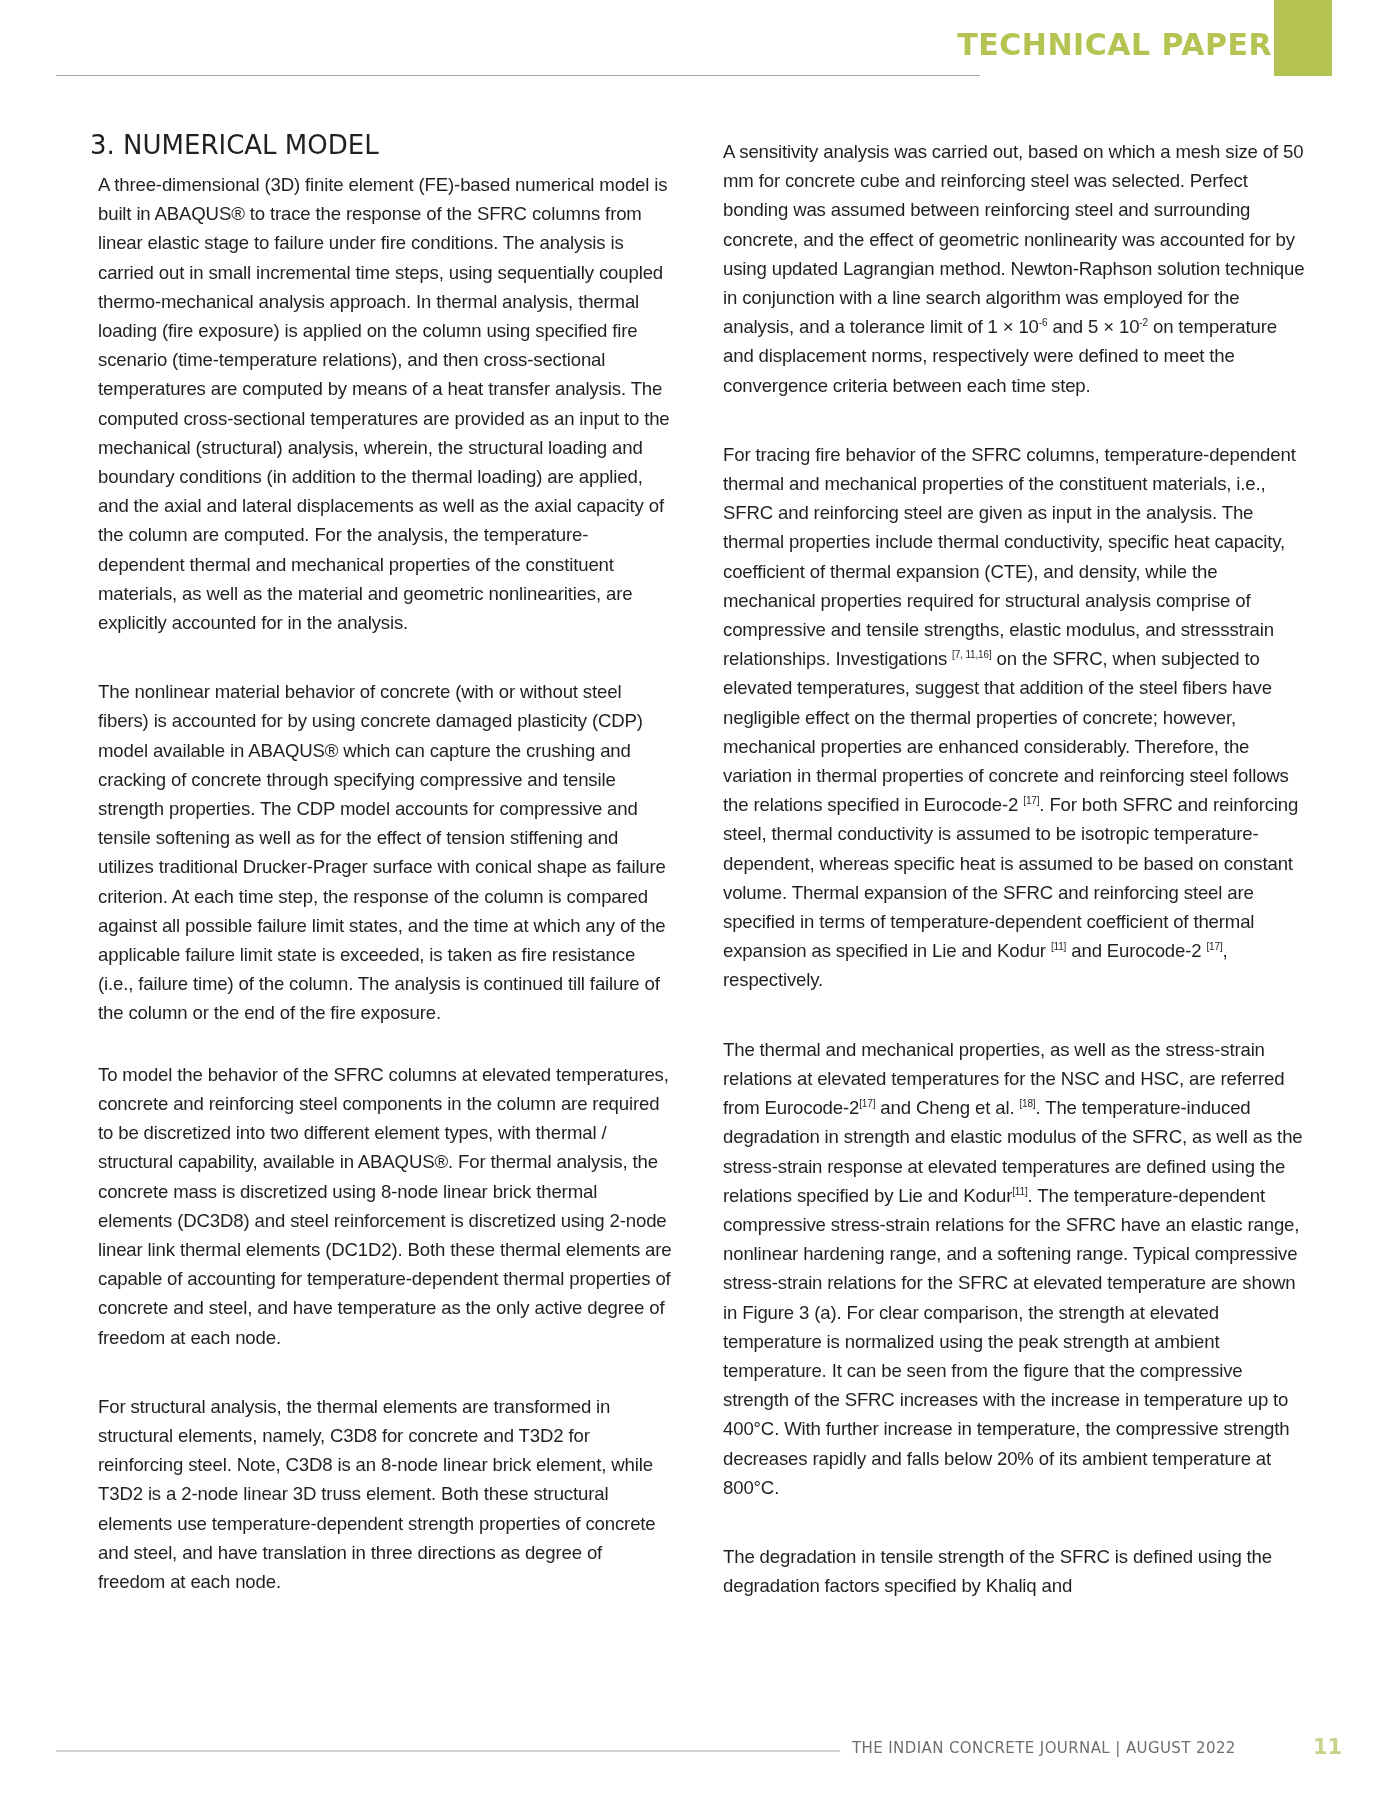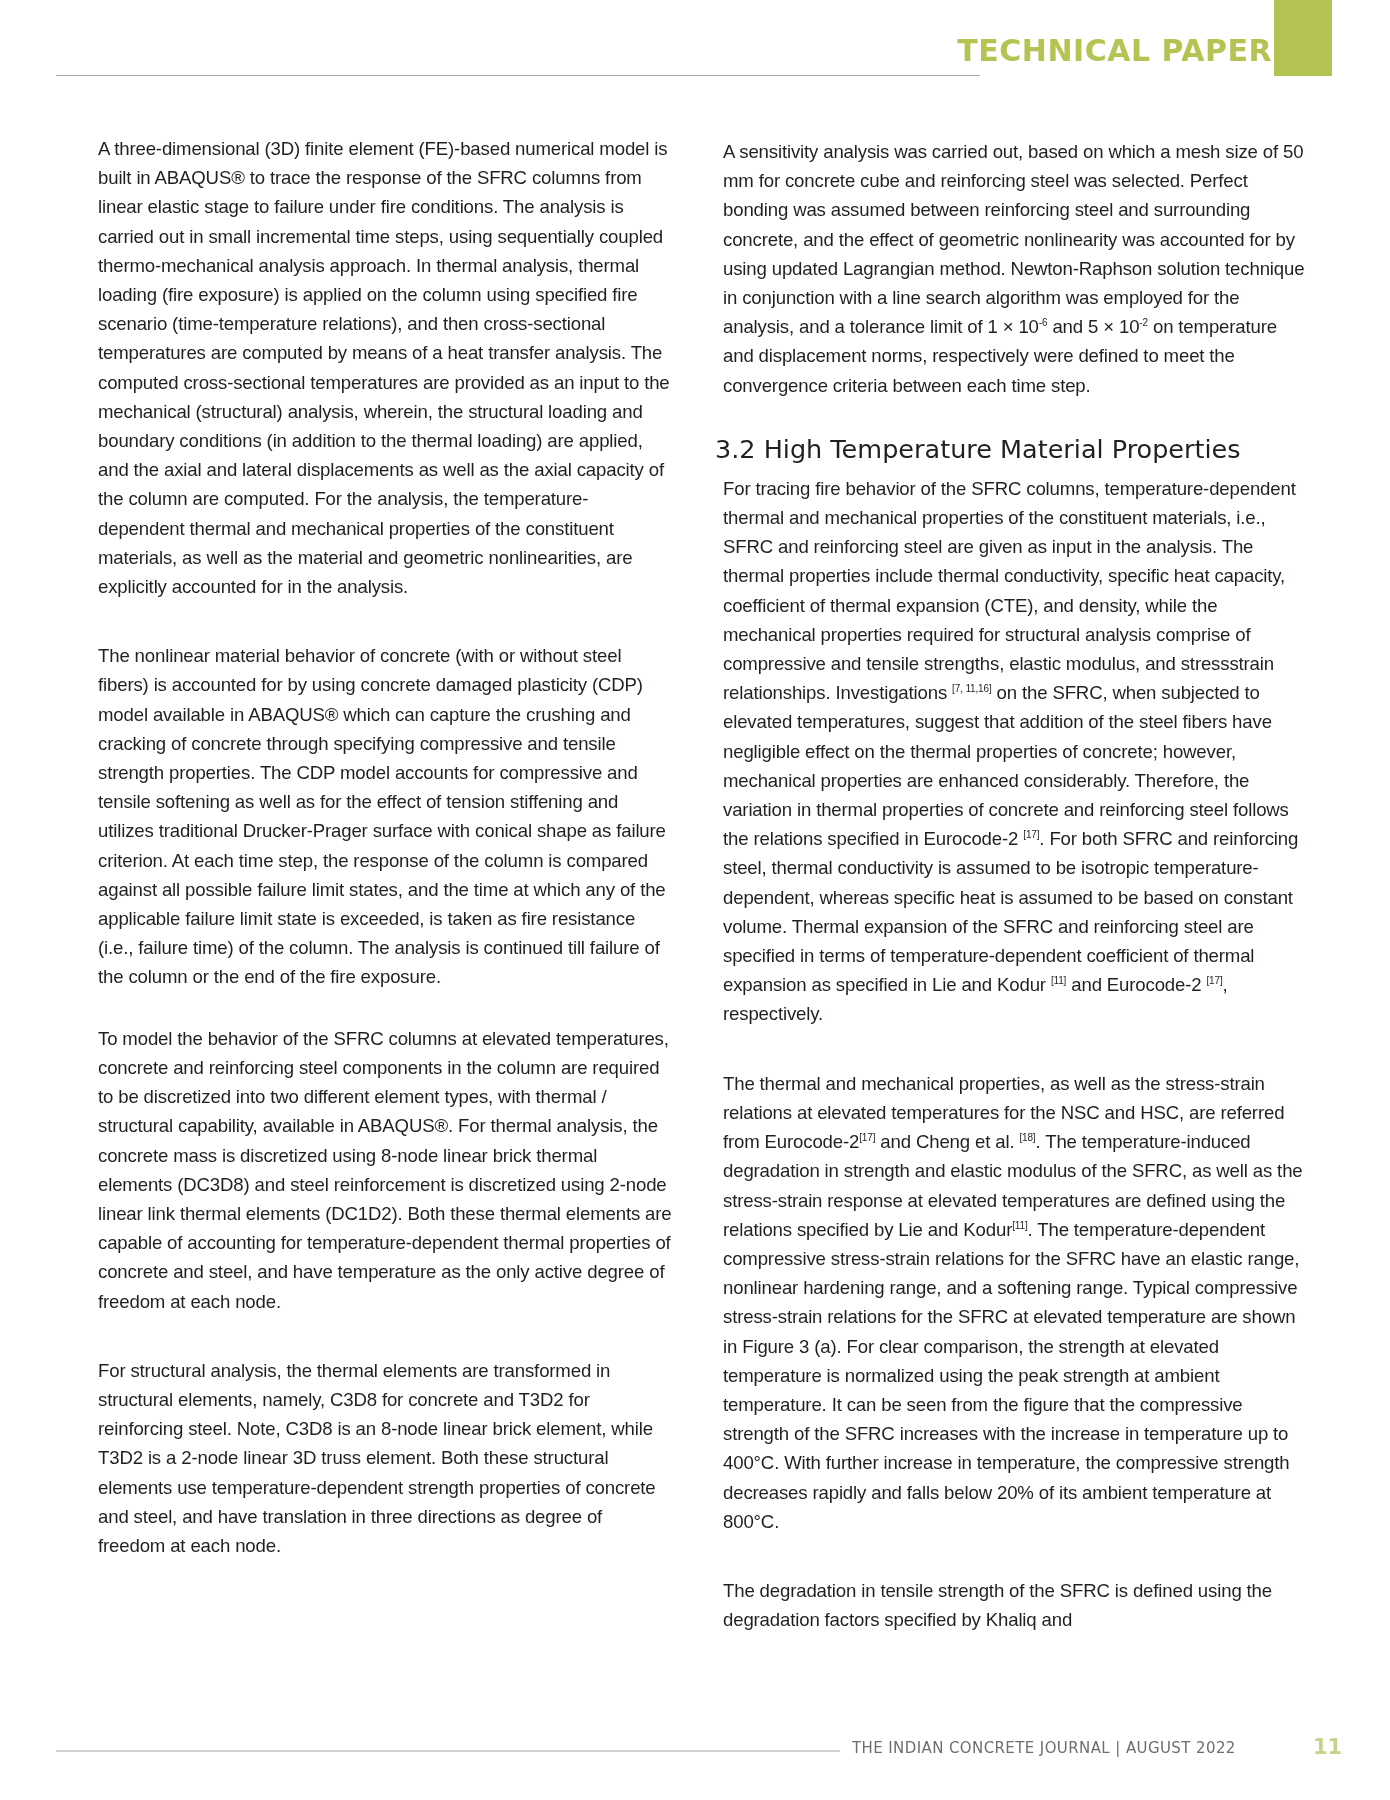--- a/index.html
+++ b/index.html
@@ -1,19 +1,19 @@
 <!DOCTYPE html>
 <html><head>
 <meta charset="utf-8">
 <style>
   html, body { margin: 0; padding: 0; background: #ffffff; }
   body { width: 1390px; height: 1800px; position: relative; overflow: hidden;
          font-family: "Liberation Sans", sans-serif; color: #231f20; }
   .header-rule { position: absolute; left: 56px; top: 75px; width: 924px; height: 1px; background: #a6a6a6; }
-  .section-label { position: absolute; right: 118px; top: 36px; font-family: "DejaVu Sans", sans-serif;
+  .section-label { position: absolute; right: 118px; top: 30px; font-family: "DejaVu Sans", sans-serif;
                    font-weight: bold; font-size: 30px; letter-spacing: 0.5px; color: #b5c353; line-height: 1; }
   .accent-block { position: absolute; left: 1274px; top: 0; width: 58px; height: 76px; background: #b5c353; }
   .col { position: absolute; top: 126px; }
   .col-left { left: 90px; width: 590px; }
   .col-right { left: 715px; width: 600px; top: 129px; }
   h2 { font-family: "DejaVu Sans", sans-serif; font-weight: normal; margin: 0; color: #231f20; }
   h2.h1 { font-size: 26px; line-height: 34px; margin-bottom: 8px; margin-top: 2px; }
   h2.h2 { font-size: 25.5px; line-height: 34px; margin-bottom: 7px; }
   p { margin: 8px; font-size: 18.6px; line-height: 29.2px; letter-spacing: -0.15px; }
   .gap-lg { height: 24px; }
@@ -26,33 +26,33 @@
                  font-weight: bold; font-size: 21px; color: #c8d28a; line-height: 1; text-align: center; }
 </style>
 </head>
 <body>
 
 <div class="header-rule"></div>
 <div class="section-label">TECHNICAL PAPER</div>
 <div class="accent-block"></div>
 
 <div class="col col-left">
+  <h2 class="h1">3. NUMERICAL MODEL</h2>
   <p>A three-dimensional (3D) finite element (FE)-based numerical model is built in ABAQUS® to trace the response of the SFRC columns from linear elastic stage to failure under fire conditions. The analysis is carried out in small incremental time steps, using sequentially coupled thermo-mechanical analysis approach. In thermal analysis, thermal loading (fire exposure) is applied on the column using specified fire scenario (time-temperature relations), and then cross-sectional temperatures are computed by means of a heat transfer analysis. The computed cross-sectional temperatures are provided as an input to the mechanical (structural) analysis, wherein, the structural loading and boundary conditions (in addition to the thermal loading) are applied, and the axial and lateral displacements as well as the axial capacity of the column are computed. For the analysis, the temperature-dependent thermal and mechanical properties of the constituent materials, as well as the material and geometric nonlinearities, are explicitly accounted for in the analysis.</p>
   <div class="gap-lg"></div>
   <p>The nonlinear material behavior of concrete (with or without steel fibers) is accounted for by using concrete damaged plasticity (CDP) model available in ABAQUS® which can capture the crushing and cracking of concrete through specifying compressive and tensile strength properties. The CDP model accounts for compressive and tensile softening as well as for the effect of tension stiffening and utilizes traditional Drucker-Prager surface with conical shape as failure criterion. At each time step, the response of the column is compared against all possible failure limit states, and the time at which any of the applicable failure limit state is exceeded, is taken as fire resistance (i.e., failure time) of the column. The analysis is continued till failure of the column or the end of the fire exposure.</p>
   <div class="gap-h"></div>
   <p>To model the behavior of the SFRC columns at elevated temperatures, concrete and reinforcing steel components in the column are required to be discretized into two different element types, with thermal / structural capability, available in ABAQUS®. For thermal analysis, the concrete mass is discretized using 8-node linear brick thermal elements (DC3D8) and steel reinforcement is discretized using 2-node linear link thermal elements (DC1D2). Both these thermal elements are capable of accounting for temperature-dependent thermal properties of concrete and steel, and have temperature as the only active degree of freedom at each node.</p>
   <div class="gap-lg"></div>
   <p>For structural analysis, the thermal elements are transformed in structural elements, namely, C3D8 for concrete and T3D2 for reinforcing steel. Note, C3D8 is an 8-node linear brick element, while T3D2 is a 2-node linear 3D truss element. Both these structural elements use temperature-dependent strength properties of concrete and steel, and have translation in three directions as degree of freedom at each node.</p>
 </div>
 
 <div class="col col-right">
   <p><span>A sensitivity analysis was carried out, based on which a mesh size of 50 mm for concrete cube and reinforcing steel was selected. Perfect bonding was assumed between reinforcing steel and surrounding concrete, and the effect of geometric nonlinearity was accounted for by using updated Lagrangian method. Newton-Raphson solution technique in conjunction with a line search algorithm was employed for the analysis, and a tolerance limit of 1 × 10</span><sup>-6</sup><span> and 5 × 10</span><sup>-2</sup><span> on temperature and displacement norms, respectively were defined to meet the convergence criteria between each time step.</span></p>
   <div class="gap-lg"></div>
-  <h2 class="h2">3.2 High Temperature Material Properties</h2>
   <p><span>For tracing fire behavior of the SFRC columns, temperature-dependent thermal and mechanical properties of the constituent materials, i.e., SFRC and reinforcing steel are given as input in the analysis. The thermal properties include thermal conductivity, specific heat capacity, coefficient of thermal expansion (CTE), and density, while the mechanical properties required for structural analysis comprise of compressive and tensile strengths, elastic modulus, and stressstrain relationships. Investigations </span><sup>[7, 11,16]</sup><span> on the SFRC, when subjected to elevated temperatures, suggest that addition of the steel fibers have negligible effect on the thermal properties of concrete; however, mechanical properties are enhanced considerably. Therefore, the variation in thermal properties of concrete and reinforcing steel follows the relations specified in Eurocode-2 </span><sup>[17]</sup><span>. For both SFRC and reinforcing steel, thermal conductivity is assumed to be isotropic temperature-dependent, whereas specific heat is assumed to be based on constant volume. Thermal expansion of the SFRC and reinforcing steel are specified in terms of temperature-dependent coefficient of thermal expansion as specified in Lie and Kodur </span><sup>[11]</sup><span> and Eurocode-2 </span><sup>[17]</sup><span>, respectively.</span></p>
   <div class="gap-lg"></div>
   <p><span>The thermal and mechanical properties, as well as the stress-strain relations at elevated temperatures for the NSC and HSC, are referred from Eurocode-2</span><sup>[17]</sup><span> and Cheng et al. </span><sup>[18]</sup><span>. The temperature-induced degradation in strength and elastic modulus of the SFRC, as well as the stress-strain response at elevated temperatures are defined using the relations specified by Lie and Kodur</span><sup>[11]</sup><span>. The temperature-dependent compressive stress-strain relations for the SFRC have an elastic range, nonlinear hardening range, and a softening range. Typical compressive stress-strain relations for the SFRC at elevated temperature are shown in Figure 3 (a). For clear comparison, the strength at elevated temperature is normalized using the peak strength at ambient temperature. It can be seen from the figure that the compressive strength of the SFRC increases with the increase in temperature up to 400°C. With further increase in temperature, the compressive strength decreases rapidly and falls below 20% of its ambient temperature at 800°C.</span></p>
   <div class="gap-lg"></div>
   <p>The degradation in tensile strength of the SFRC is defined using the degradation factors specified by Khaliq and</p>
 </div>
 
 <div class="footer-rule"></div>
 <div class="footer-text">THE INDIAN CONCRETE JOURNAL | AUGUST 2022</div>
 <div class="page-number">11</div>

